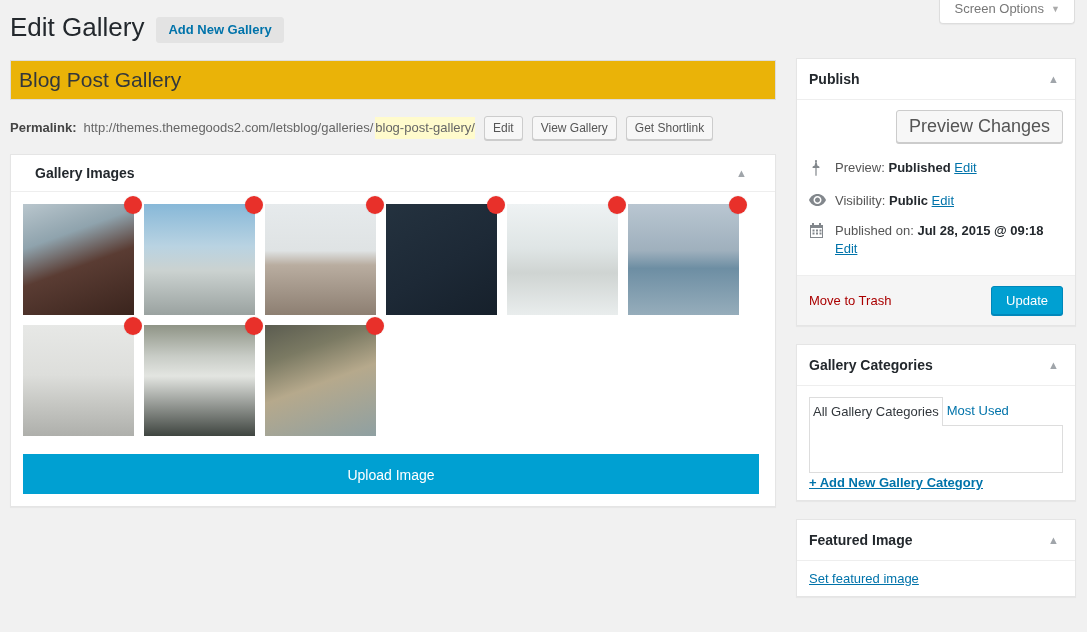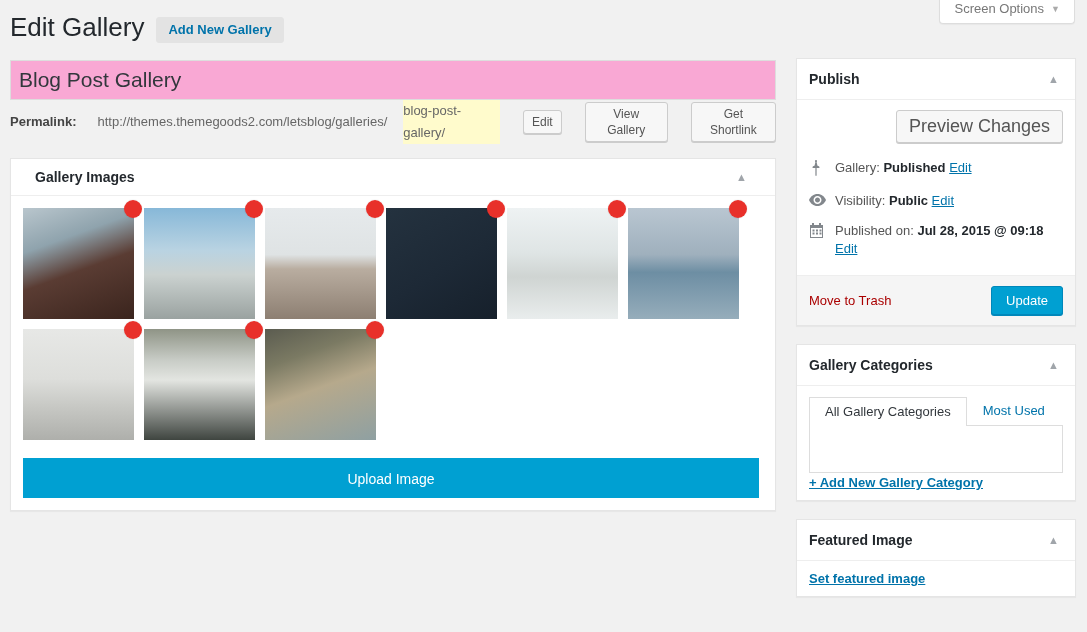--- a/index.html
+++ b/index.html
@@ -40,29 +40,29 @@
     color: #0073aa; font-size: 13px; font-weight: bold;
     padding: 5px 11px; line-height: 14px;
     text-decoration: none; white-space: nowrap;
     position: relative; top: 3px;
   }
 
   
   .main-col { position: absolute; left: 10px; top: 60px; width: 766px; }
   .title-input {
     width: 766px; height: 40px;
-    border: 1px solid #ddd; background: #f9a8d4;
+    border: 1px solid #ddd; background: #eab308;
     font-size: 21px; color: #32373c; font-weight: 400;
     padding: 3px 8px; line-height: 32px;
     font-family: "Liberation Sans", sans-serif;
     outline: none;
   }
   .permalink-row {
-    margin-top: 0; display: flex; align-items: center;
-    font-size: 13px; color: #666; gap: 16px;
+    margin-top: 16px; display: flex; align-items: center;
+    font-size: 13px; color: #666; gap: 2px;
     line-height: 22px;
   }
   .permalink-label { font-weight: bold; color: #444; margin-right: 5px; }
   .permalink-url { color: #666; }
   .permalink-slug { background: #fffbcc; color: #666; }
   .pl-btn {
     margin-left: 7px;
     background: #f7f7f7; border: 1px solid #ccc; border-radius: 3px;
     color: #555; font-size: 12px; padding: 3px 8px;
     line-height: 16px; cursor: pointer;
@@ -153,38 +153,38 @@
   .update-btn {
     background: #00a0d2; border: 1px solid #0087ba; border-radius: 3px;
     color: #fff; font-size: 13px; font-weight: normal;
     padding: 6px 14px; cursor: pointer;
     font-family: "Liberation Sans", sans-serif;
     box-shadow: 0 1px 0 #0087ba;
   }
 
   .cat-tabs { display: flex; align-items: flex-end; margin: 0; }
   .cat-tab {
-    font-size: 13px; padding: 5px 15px; cursor: pointer;
+    font-size: 13px; padding: 5px 3px; cursor: pointer;
     border: 1px solid transparent; border-bottom: none;
     color: #0073aa; line-height: 18px;
   }
   .cat-tab.active {
     background: #fff; border-color: #ddd; color: #32373c;
     position: relative; z-index: 2; margin-bottom: -1px;
   }
   .cat-listbox {
     border: 1px solid #ddd; background: #fff;
     height: 48px; margin-top: 0;
   }
   .add-cat-link {
     display: inline-block; margin-top: 2px;
     color: #0073aa; font-size: 13px; font-weight: bold;
     text-decoration: underline; cursor: pointer;
   }
-  .featured-link { color: #0073aa; font-size: 13px; text-decoration: underline; cursor: pointer; font-weight: bold; }
+  .featured-link { color: #0073aa; font-size: 13px; text-decoration: underline; cursor: pointer; }
 </style>
 </head>
 <body>
 
 <div class="wrap">
 
   <div class="screen-meta-toggle">
     <span>Screen Options</span>
     <span class="caret">▼</span>
   </div>
@@ -271,21 +271,21 @@
           <button class="preview-btn">Preview Changes</button>
         </div>
 
         <div class="misc-row">
           <span class="misc-icon">
             <svg width="14" height="16" viewBox="0 0 14 16" fill="#82878c">
                 <path d="M7 0c-.6 0-1 .5-1 1.2 0 .4.2.8.4 1l-.9 3.6C4.4 6 3.5 6.6 3.5 7.4c0 .3.3.6.7.6h2.2V16l.6-.6.6.6V8h2.2c.4 0 .7-.3.7-.6 0-.8-.9-1.4-2-1.6l-.9-3.6c.2-.2.4-.6.4-1C8 .5 7.6 0 7 0z"></path>
               </svg>
           </span>
           <span class="misc-text">
-            <span>Gallery:</span>
+            <span>Preview:</span>
             <b>Published</b>
             <a class="wplink">Edit</a>
           </span>
         </div>
 
         <div class="misc-row">
           <span class="misc-icon">
             <svg width="17" height="12" viewBox="0 0 17 12" fill="#82878c">
                 <path d="M8.5 0C4.6 0 1.4 2.6 0 6c1.4 3.4 4.6 6 8.5 6S15.6 9.4 17 6c-1.4-3.4-4.6-6-8.5-6zm0 10C6.3 10 4.5 8.2 4.5 6S6.3 2 8.5 2s4 1.8 4 4-1.8 4-4 4zm0-6.5C7.1 3.5 6 4.6 6 6s1.1 2.5 2.5 2.5S11 7.4 11 6 9.9 3.5 8.5 3.5z"></path>
               </svg>

